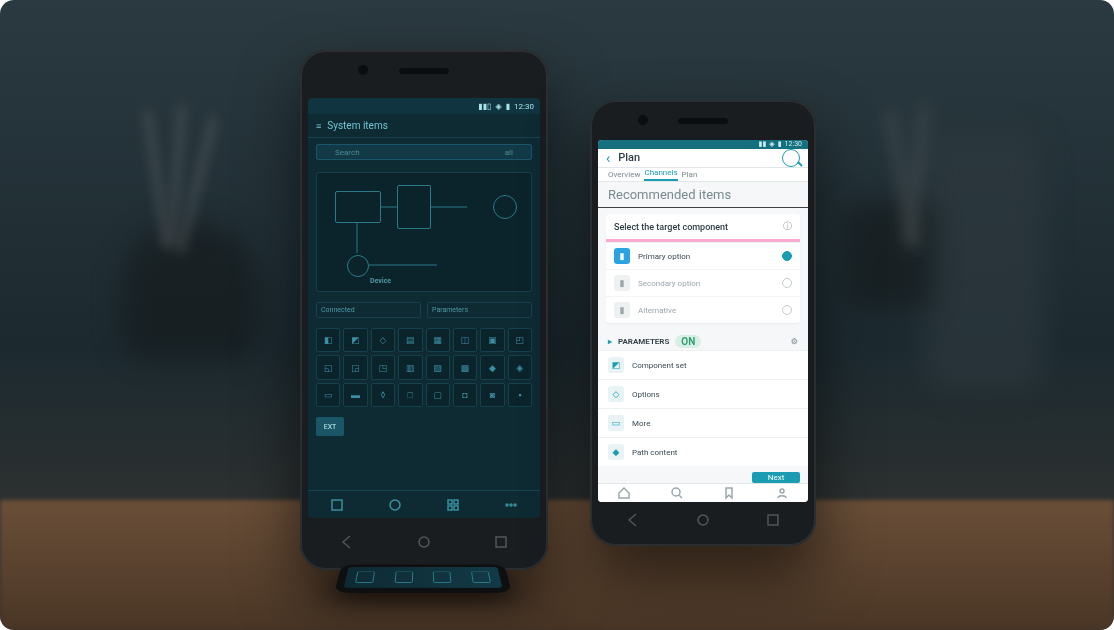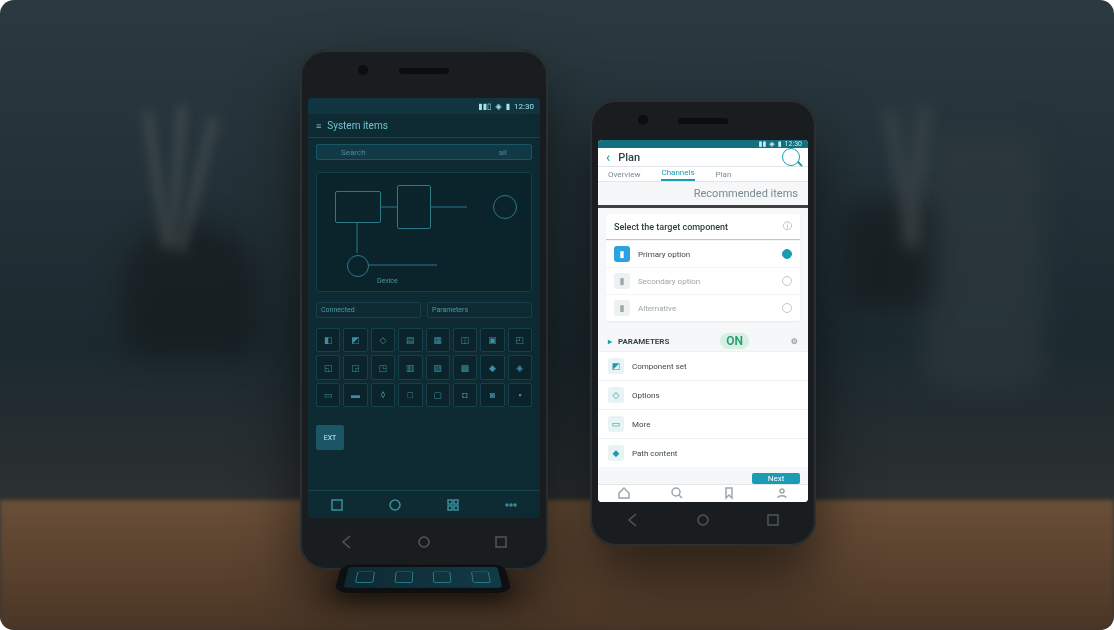--- a/index.html
+++ b/index.html
@@ -34,54 +34,54 @@
   .speaker { position:absolute; top:18px; left:50%; transform:translateX(-50%); width:50px; height:6px; background:#0b0d0e; border-radius:3px; }
   .cam { position:absolute; top:15px; left:58px; width:10px; height:10px; background:#0b0d0e; border-radius:50%; }
   .screen { width:100%; border-radius:4px; overflow:hidden; }
 
   
   .pA { left:300px; top:50px; height:520px; }
   .scrA { height:420px; background:#0e2a33; color:#7ecad6; font-size:9px; }
   .sbA { height:16px; background:#103540; display:flex; justify-content:flex-end; align-items:center; gap:4px; padding:0 6px; font-size:8px; color:#a6e3ea; }
   .hdrA { padding:6px 8px; display:flex; align-items:center; gap:6px; border-bottom:1px solid #164350; }
   .hdrA .t { color:#6fc5d1; font-size:10px; }
-  .srch { margin:6px 8px; height:16px; background:#123a46; border:1px solid #1b5666; border-radius:2px; display:flex; align-items:center; padding:0 24px; justify-content:space-between; font-size:8px; color:#4e8a95;}
+  .srch { margin:6px 8px; height:16px; background:#123a46; border:1px solid #1b5666; border-radius:2px; display:flex; align-items:center; padding:0 18px; justify-content:space-between; font-size:8px; color:#4e8a95;}
   .diag { margin:6px 8px; height:120px; background:#0b232b; border:1px solid #15414d; border-radius:3px; position:relative; }
   .diag .box { position:absolute; border:1px solid #2a7a8a; border-radius:2px; }
   .diag .lbl { position:absolute; font-size:7px; color:#4e99a5; }
   .rowA2 { margin:4px 8px; display:flex; gap:6px; font-size:7px; color:#4e99a5;}
   .rowA2 > div { flex:1; border:1px solid #15414d; padding:3px 4px; border-radius:2px; }
   .grid { margin:6px 8px; display:grid; grid-template-columns:repeat(8,1fr); gap:3px; }
   .grid .c { aspect-ratio:1; background:#0b232b; border:1px solid #15414d; border-radius:2px; display:flex; align-items:center; justify-content:center; color:#3a8fa0; font-size:9px; }
-  .tagA { margin:12px 8px; width:28px; height:25px; background:#1b5666; border-radius:2px; font-size:7px; color:#bff1f7; display:flex; align-items:center; justify-content:center;}
+  .tagA { margin:4px 8px; width:28px; height:19px; background:#1b5666; border-radius:2px; font-size:7px; color:#bff1f7; display:flex; align-items:center; justify-content:center;}
   .navA { margin-top:auto; height:28px; border-top:1px solid #164350; display:flex; justify-content:space-around; align-items:center; color:#3a8fa0;}
   .navA svg { width:14px; height:14px; stroke:#3a8fa0; fill:none; stroke-width:1.5;}
   .sysnav { position:absolute; bottom:14px; left:8px; right:8px; height:28px; display:flex; justify-content:space-around; align-items:center;}
   .sysnav svg { width:16px; height:16px; stroke:#505659; fill:none; stroke-width:1.5;}
 
   
   .pB { left:590px; top:100px; width:226px; height:446px; padding-top:40px; padding-bottom:44px;}
   .scrB { height:362px; background:#f5f7f8; color:#3a4a52; font-size:9px; display:flex; flex-direction:column;}
   .sbB { height:14px; background:#14707f; display:flex; justify-content:flex-end; align-items:center; gap:3px; padding:0 6px; font-size:7px; color:#cfeff2;}
   .hdrB { height:30px; background:#ffffff; display:flex; align-items:center; padding:0 8px; gap:8px; border-bottom:1px solid #e1e6e8;}
   .hdrB .bk { color:#1a9cb3; font-size:14px;}
   .hdrB .t { font-size:11px; color:#2e3e45; font-weight:500;}
-  .tabsB { height:24px; display:flex; align-items:center; gap:21px; padding:0 10px; background:#fff; border-bottom:1px solid #e1e6e8; font-size:8px; color:#7a8a90;}
+  .tabsB { height:24px; display:flex; align-items:center; gap:4px; padding:0 10px; background:#fff; border-bottom:1px solid #e1e6e8; font-size:8px; color:#7a8a90;}
   .tabsB .act { color:#1a9cb3; border-bottom:2px solid #1a9cb3; padding-bottom:2px;}
-  .remark { padding:5px 10px; font-size:11px; color:#7a8a90; border-bottom:3px solid #404040;text-align:right;}
+  .remark { padding:5px 10px; font-size:13px; color:#7a8a90; border-bottom:1px solid #404040;}
   .card { margin:6px 8px; background:#fff; border-radius:3px; box-shadow:0 1px 2px rgba(0,0,0,.06);}
-  .cardH { padding:6px 8px; display:flex; justify-content:space-between; align-items:center; border-bottom:1px solid #f9a8d4;}
+  .cardH { padding:6px 8px; display:flex; justify-content:space-between; align-items:center; border-bottom:3px solid #f9a8d4;}
   .cardH .t { font-size:9px; color:#2e3e45; font-weight:500;}
   .rowB { padding:5px 8px; display:flex; align-items:center; gap:8px; border-top:1px solid #f2f4f5;}
   .rowB:first-of-type { border-top:none;}
   .chip { width:16px; height:16px; border-radius:3px; display:flex; align-items:center; justify-content:center; font-size:9px; color:#fff;}
   .rowB .t { flex:1; font-size:8px; color:#3a4a52;}
   .rowB .r { width:10px; height:10px; border:1px solid #c2ccce; border-radius:50%;}
   .sectH { padding:6px 10px 2px; font-size:8px; color:#2e3e45; font-weight:600; display:flex; align-items:center; gap:6px;}
-  .pill { font-size:12px; background:#d8efe6; color:#2a9c6e; padding:1px 6px; border-radius:8px;margin-left:45px;}
+  .pill { font-size:10px; background:#d8efe6; color:#2a9c6e; padding:1px 6px; border-radius:8px;}
   .listB .li { padding:6px 10px; display:flex; align-items:center; gap:8px; border-top:1px solid #eef1f2; background:#fff;}
   .listB .li .ic { width:16px; height:16px; border-radius:3px; background:#e8f3f5; display:flex; align-items:center; justify-content:center; color:#1a9cb3; font-size:9px;}
   .listB .li .t { font-size:8px; color:#3a4a52;}
   .cta { margin:6px 8px 0 auto; width:48px; height:18px; background:#1a9cb3; border-radius:2px; color:#fff; font-size:8px; display:flex; align-items:center; justify-content:center; align-self:flex-end;}
   .navB { margin-top:auto; height:30px; background:#fff; border-top:1px solid #e1e6e8; display:flex; justify-content:space-around; align-items:center;}
   .navB svg { width:14px; height:14px; stroke:#9aa7ab; fill:none; stroke-width:1.5;}
   .srchI { width:18px; height:18px; border:1.5px solid #1a9cb3; border-radius:50%; position:relative; margin-left:auto;}
   .srchI::after { content:""; position:absolute; width:6px; height:1.5px; background:#1a9cb3; right:-4px; bottom:1px; transform:rotate(45deg);}
 
   
@@ -120,21 +120,21 @@
       </div>
       <div class="srch">
         <span>Search</span>
         <span>all</span>
       </div>
       <div class="diag">
         <div class="box" style="left:18px; top:18px; width:46px; height:32px;"></div>
         <div class="box" style="left:80px; top:12px; width:34px; height:44px;"></div>
         <div class="box" style="right:14px; top:22px; width:24px; height:24px; border-radius:12px;"></div>
         <div class="box" style="left:30px; bottom:14px; width:22px; height:22px; border-radius:11px;"></div>
-        <div class="lbl" style="left:60px; bottom:6px;">Device</div>
+        <div class="lbl" style="left:53px; bottom:6px;font-weight:bold;">Device</div>
         <svg style="position:absolute; inset:0;">
             <path d="M64 34 H80 M114 34 H150 M40 50 V80 M52 92 H120" stroke="#2a7a8a" fill="none" stroke-width="1"></path>
           </svg>
       </div>
       <div class="rowA2">
         <div>Connected</div>
         <div>Parameters</div>
       </div>
       <div class="grid">
         <div class="c">◧</div>

